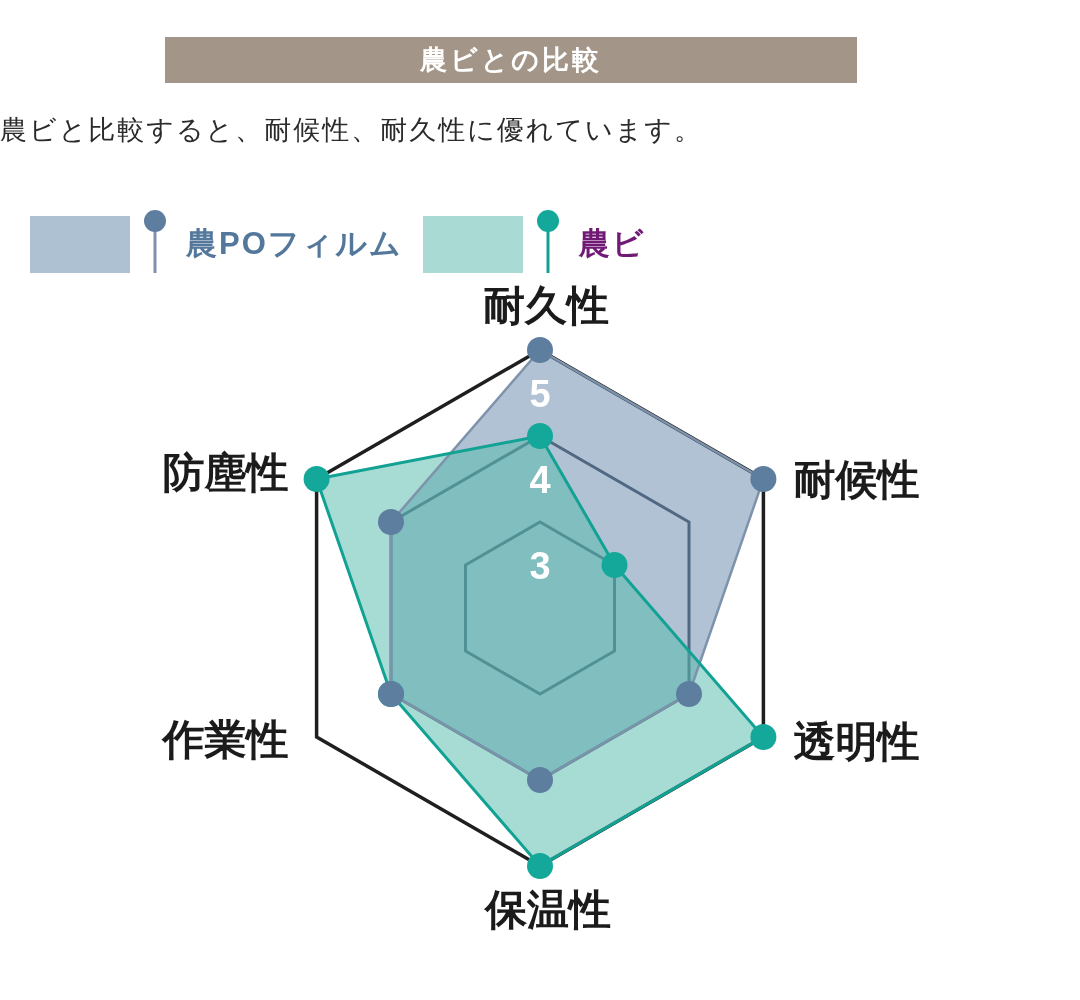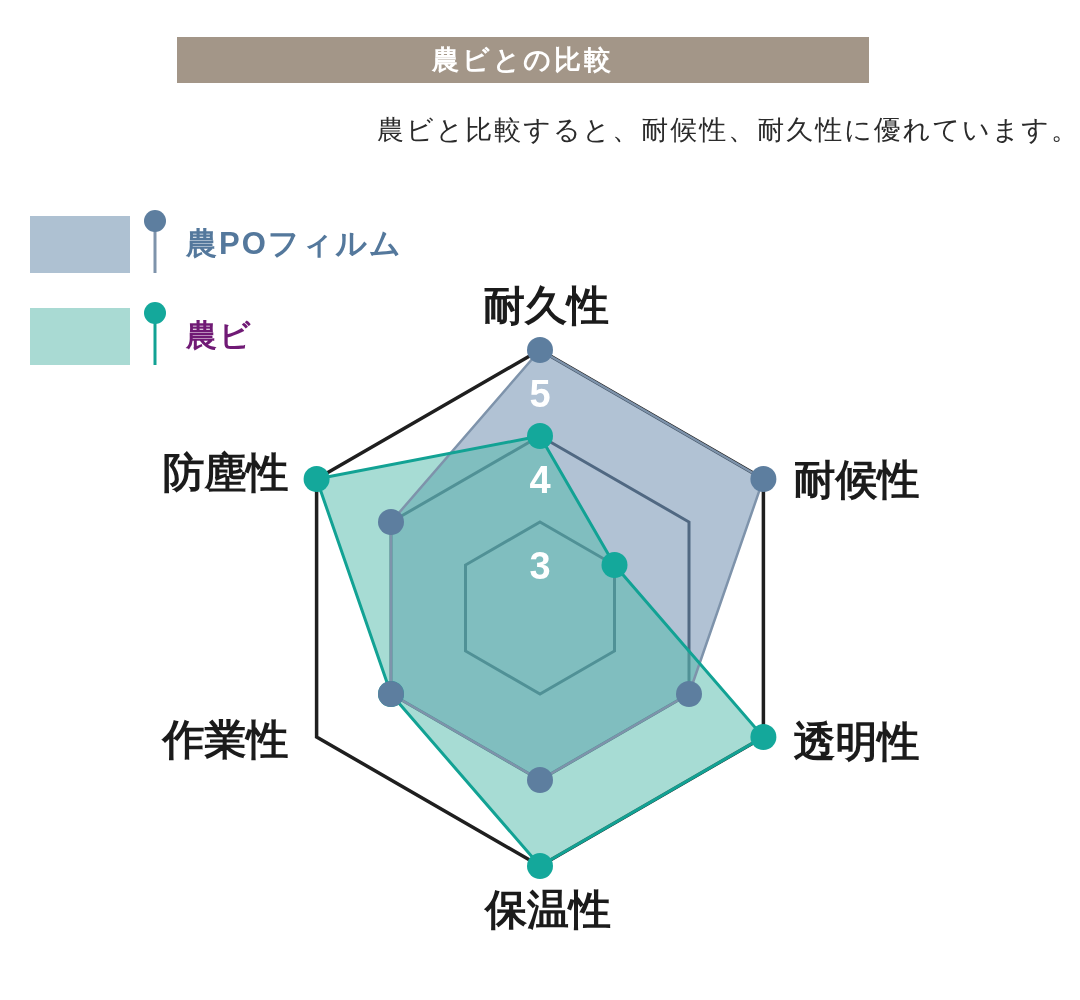--- a/index.html
+++ b/index.html
@@ -19,41 +19,40 @@
     left: 165px;
     top: 37px;
     width: 692px;
     height: 46px;
     display: flex;
     align-items: center;
     justify-content: center;
     font-size: 27px;
     font-weight: 700;
     letter-spacing: 3px;
-    margin-left: 12px;
   }
 
   .subtitle {
     position: absolute;
     left: 0;
     top: 112px;
     width: 100%;
-    text-align: right;
+    text-align: left;
     font-size: 27px;
     font-weight: 500;
     letter-spacing: 2px;
     color: #2b2b2b;
   }
 
   .legend {
     position: absolute;
     left: 30px;
     top: 208px;
     display: flex;
-    flex-direction: column;
+    flex-direction: row;
     gap: 20px;
   }
   .legend-item { display: flex; align-items: center; }
   .legend-label {
     font-size: 31px;
     font-weight: 700;
     letter-spacing: 2px;
     margin-left: 14px;
   }
 

